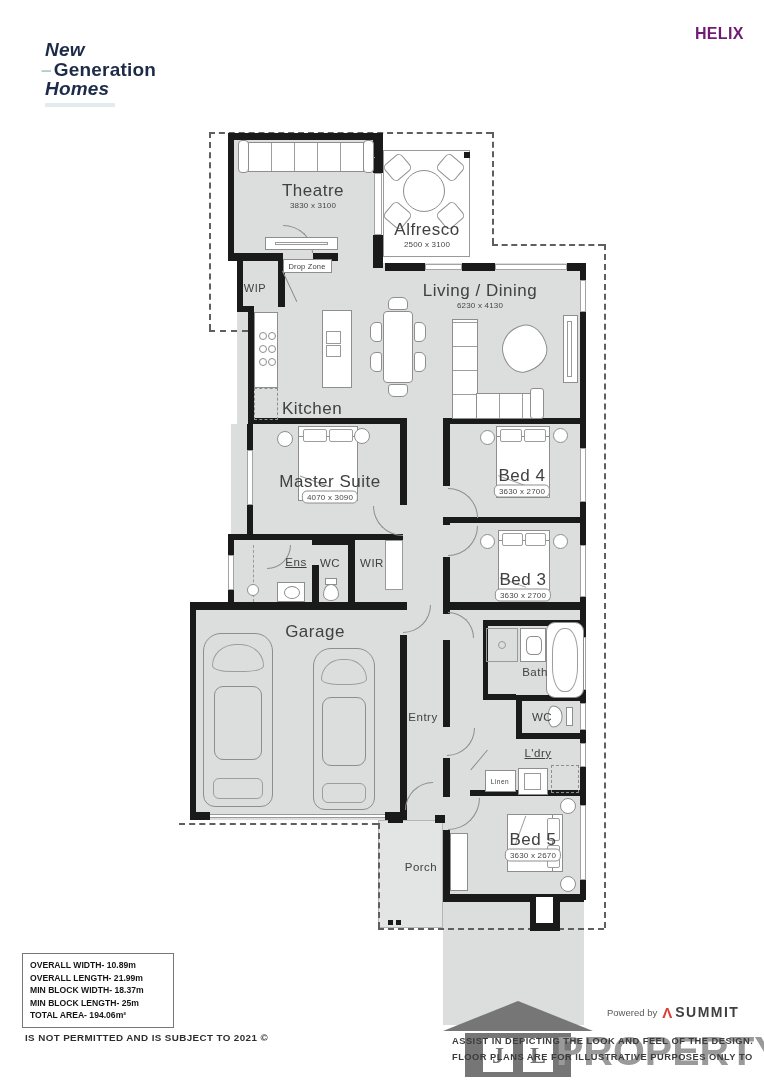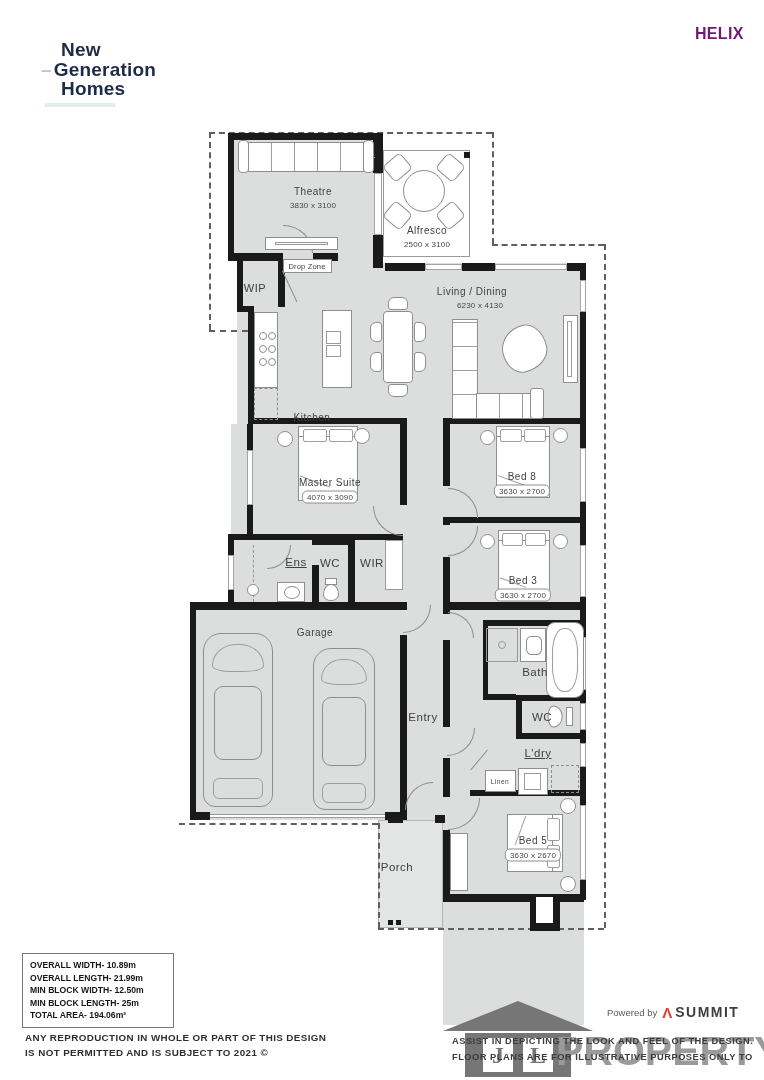--- a/index.html
+++ b/index.html
@@ -16,21 +16,21 @@
   .dh{border-top:2px dashed #5f5f5f;}
   .dv{border-left:2px dashed #5f5f5f;}
   .dl{border-top:1px dashed #9a9a9a;}
   .dvl{border-left:1px dashed #9a9a9a;}
   .dashed{border:1px dashed #8e8e8e;background:transparent;}
   .arc{border:1px solid #8e8e8e;background:transparent;}
   .arc-tr{border-left:none;border-bottom:none;border-top-right-radius:100%;}
   .arc-tl{border-right:none;border-bottom:none;border-top-left-radius:100%;}
   .arc-br{border-left:none;border-top:none;border-bottom-right-radius:100%;}
   .arc-bl{border-right:none;border-top:none;border-bottom-left-radius:100%;}
-  .lbl{position:absolute;font-size:10px;color:#414141;letter-spacing:.5px;
+  .lbl{position:absolute;font-size:17px;color:#414141;letter-spacing:.5px;
        transform:translate(-50%,-50%);white-space:nowrap;text-align:center;}
   .sm{font-size:11.5px;}
   .dims{font-size:8px;letter-spacing:.2px;color:#474747;}
   .pill{background:#fff;border:1px solid #8e8e8e;border-radius:5px;padding:0 4px;line-height:11px;}
   .stripes-v{background:#fff repeating-linear-gradient(90deg,transparent 0 22px,#9e9e9e 22px 23px);}
   .stripes-h{background:#fff repeating-linear-gradient(0deg,transparent 0 23px,#9e9e9e 23px 24px);}
   .circle{border-radius:50%;}
   .blob{border-radius:58% 42% 60% 40% / 50% 55% 45% 50%;transform:rotate(-12deg);}
   .car{border:1.4px solid #8e8e8e;border-radius:18px 18px 12px 12px;background:#dcdddd;}
   .cab{position:absolute;left:14%;right:14%;top:30%;height:42%;border:1.2px solid #8e8e8e;border-radius:9px;background:#dcdddd;}
@@ -40,21 +40,21 @@
   .hb{position:absolute;left:0;top:0;right:0;height:9px;border-bottom:1.2px solid #8e8e8e;background:#fff;}
   .pw{position:absolute;top:2px;height:11px;width:38%;border:1px solid #9e9e9e;border-radius:2px;background:#fff;}
   .fold{position:absolute;height:1px;background:#9e9e9e;}
   .dot{position:absolute;width:6px;height:6px;border:1px solid #8e8e8e;border-radius:50%;background:#fff;}
   .bsn{position:absolute;border:1px solid #8e8e8e;border-radius:50%;background:#fff;}
   .tub{border:1.4px solid #8e8e8e;border-radius:9px;background:#fff;}
   .tub-i{position:absolute;inset:5px 5px;border:1px solid #9e9e9e;border-radius:45%/38%;}
   .toilet{border:1px solid #8e8e8e;border-radius:46% 46% 50% 50%/62% 62% 38% 38%;background:#fff;}
   
   .brand{position:absolute;left:41px;top:40px;font-weight:bold;font-size:19px;line-height:19.5px;color:#1d2b49;letter-spacing:.2px;}
-  .brand .ml{margin-left:20px;}
+  .brand .ml{margin-left:4px;font-style:italic;}
   .brand .dash{color:#b5cdd0;font-weight:bold;margin-right:2px;}
   .brand-bar{position:absolute;left:45px;top:103px;width:70px;height:4px;background:#e3ecec;}
   .planname{position:absolute;left:695px;top:25px;font-size:16px;font-weight:bold;color:#701a75;letter-spacing:.3px;}
   .specbox{position:absolute;left:22px;top:953px;width:136px;border:1.2px solid #777;background:#fff;padding:5px 7px;}
   .specbox div{font-size:8.6px;font-weight:bold;color:#151515;line-height:12.6px;white-space:nowrap;}
   .disc{position:absolute;left:25px;top:1030px;font-size:9.8px;font-weight:bold;color:#2e2e2e;letter-spacing:.4px;line-height:15px;}
   .powered{position:absolute;left:607px;top:1004px;display:flex;align-items:center;}
   .powered .pb{font-size:9.5px;color:#5a5a5a;}
   .powered .glyph{color:#e03c31;font-weight:bold;font-size:15px;margin:0 3px 0 5px;line-height:15px;}
   .powered .sm-name{font-size:14px;font-weight:bold;color:#3f3f3f;letter-spacing:1.5px;}
@@ -302,55 +302,54 @@
       <div class="fold" style="left:0;bottom:12px;width:55%;transform:rotate(20deg);"></div>
     </div>
     <div class="abs furn circle" style="left:375px;top:673px;width:16px;height:16px;"></div>
     <div class="abs furn circle" style="left:375px;top:751px;width:16px;height:16px;"></div>
     <div class="abs furn" style="left:265px;top:708px;width:18px;height:58px;"></div>
 
     <div class="lbl" style="left:128px;top:66px;">Theatre</div>
     <div class="lbl dims" style="left:128px;top:80px;">3830 x 3100</div>
     <div class="lbl" style="left:242px;top:105px;">Alfresco</div>
     <div class="lbl dims" style="left:242px;top:119px;text-align:right;">2500 x 3100</div>
-    <div class="lbl" style="left:287px;top:166px;text-align:right;">Living / Dining</div>
+    <div class="lbl" style="left:295px;top:166px;text-align:right;">Living / Dining</div>
     <div class="lbl dims" style="left:295px;top:180px;">6230 x 4130</div>
-    <div class="lbl" style="left:127px;top:292px;text-align:center;">Kitchen</div>
+    <div class="lbl" style="left:127px;top:284px;text-align:center;">Kitchen</div>
     <div class="lbl sm" style="left:70px;top:163px;font-size:11px;">WIP</div>
     <div class="lbl" style="left:122px;top:141px;font-size:7.5px;letter-spacing:.2px;">Drop Zone</div>
     <div class="lbl" style="left:145px;top:357px;">Master Suite</div>
     <div class="lbl dims pill" style="left:145px;top:372px;">4070 x 3090</div>
-    <div class="lbl" style="left:337px;top:351px;">Bed 8</div>
+    <div class="lbl" style="left:337px;top:351px;">Bed 4</div>
     <div class="lbl dims pill" style="left:337px;top:366px;">3630 x 2700</div>
     <div class="lbl" style="left:338px;top:455px;">Bed 3</div>
     <div class="lbl dims pill" style="left:338px;top:470px;">3630 x 2700</div>
     <div class="lbl sm" style="left:111px;top:437px;text-decoration:underline;">Ens</div>
     <div class="lbl sm" style="left:145px;top:438px;">WC</div>
     <div class="lbl sm" style="left:187px;top:438px;">WIR</div>
     <div class="lbl" style="left:130px;top:507px;">Garage</div>
     <div class="lbl sm" style="left:238px;top:592px;">Entry</div>
     <div class="lbl sm" style="left:350px;top:547px;">Bath</div>
     <div class="lbl sm" style="left:357px;top:592px;">WC</div>
     <div class="lbl sm" style="left:353px;top:628px;text-decoration:underline;">L'dry</div>
     <div class="lbl" style="left:315px;top:656px;font-size:6.5px;">Linen</div>
     <div class="lbl" style="left:348px;top:715px;">Bed 5</div>
     <div class="lbl dims pill" style="left:348px;top:730px;">3630 x 2670</div>
-    <div class="lbl sm" style="left:212px;top:742px;">Porch</div>
+    <div class="lbl sm" style="left:236px;top:742px;">Porch</div>
   </div>
 
   <div class="specbox">
     <div>OVERALL WIDTH- 10.89m</div>
     <div>OVERALL LENGTH- 21.99m</div>
-    <div>MIN BLOCK WIDTH- 12.50m</div>
+    <div>MIN BLOCK WIDTH- 18.37m</div>
     <div>MIN BLOCK LENGTH- 25m</div>
     <div>TOTAL AREA- 194.06m²</div>
   </div>
 
   <div class="disc">
-    <div>ANY REPRODUCTION IN WHOLE OR PART OF THIS DESIGN</div>
     <div>IS NOT PERMITTED AND IS SUBJECT TO 2021 ©</div>
   </div>
 
   <div class="house">
     <div class="roof"></div>
     <div class="hbody">
       <div class="hwin">J</div>
       <div class="hwin">L</div>
     </div>
   </div>

